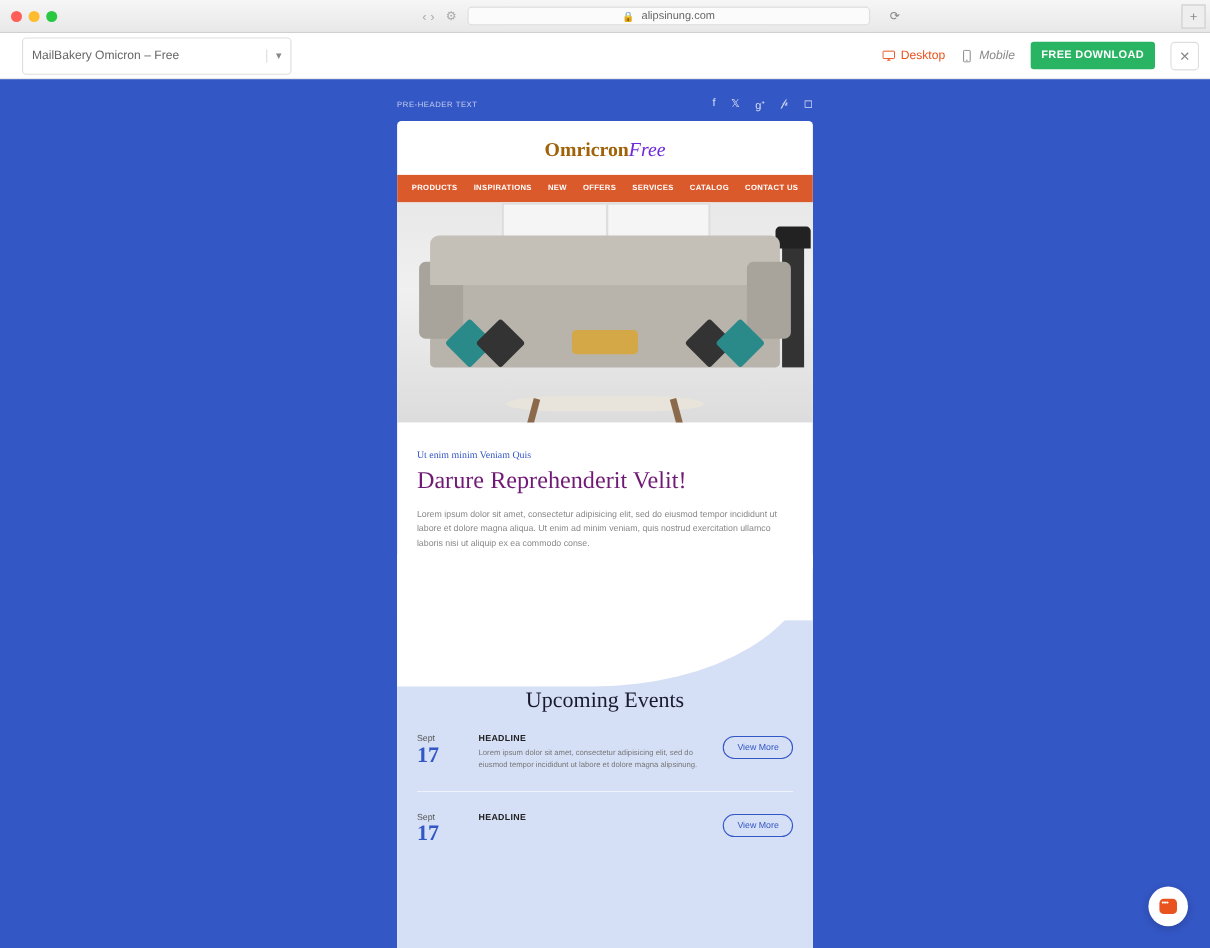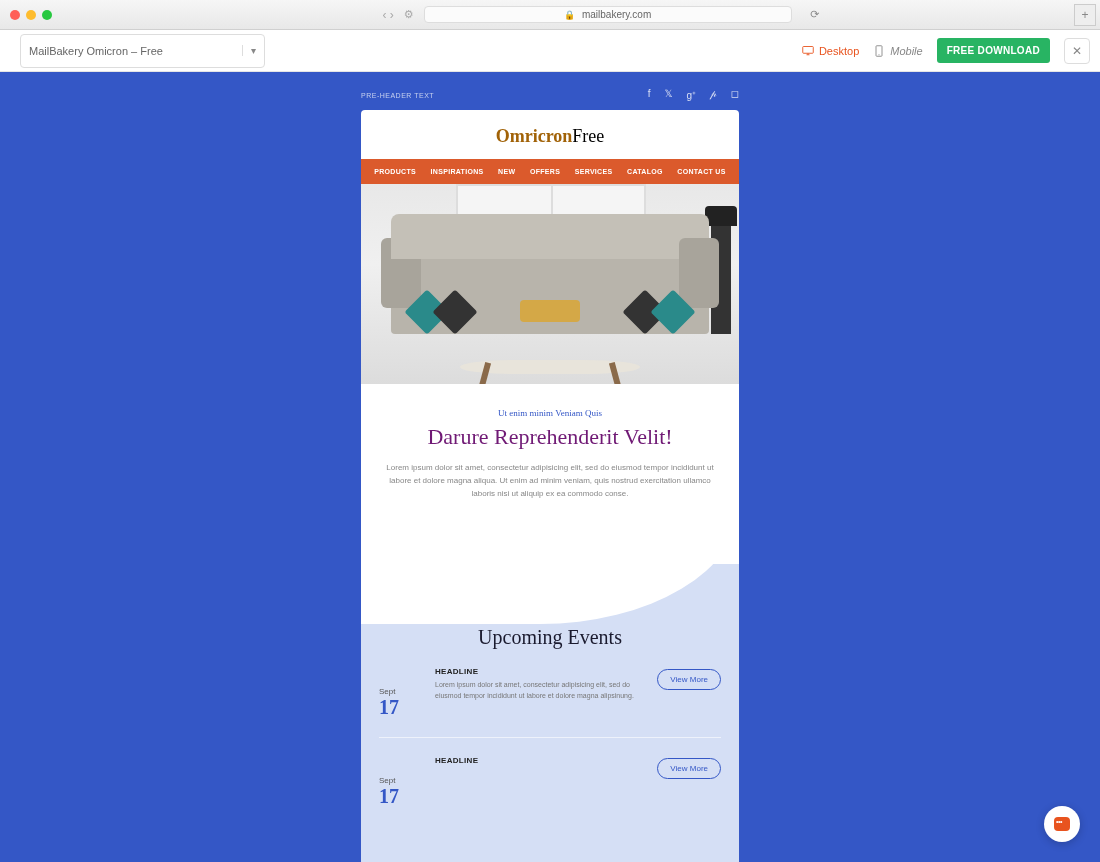--- a/index.html
+++ b/index.html
@@ -40,54 +40,54 @@
 .stage { height: calc(862px - 30px - 42px); background: #3457c6; display:flex; justify-content:center; position: relative; overflow: hidden; }
 .email-wrap { width: 378px; margin-top: 10px; position: relative; }
 .preheader-row { display:flex; justify-content: space-between; align-items:center; padding: 6px 0 8px; }
 .preheader { font-size: 7px; letter-spacing: 0.5px; color: rgba(255,255,255,0.7); }
 .social-row { display: flex; gap: 14px; }
 .social-row .si { color: rgba(255,255,255,0.8); font-size: 10px; }
 
 .email-body { background: #fff; border-radius: 4px; overflow: hidden; }
 .email-header { text-align: center; padding: 16px 0 12px; font-family: Georgia, 'Times New Roman', serif; font-size: 18px; font-weight: bold; }
 .email-header .brand-a { color: #a16207; }
-.email-header .brand-b { color: #000000; font-weight: 400;}
+.email-header .brand-b { color: #6d28d9; font-weight: 400; font-style: italic;}
 
 .nav-bar { background: #db5a2c; display:flex; justify-content: space-around; padding: 9px 6px; }
 .nav-item { color: #fff; font-size: 7px; font-weight: 600; letter-spacing: 0.3px; }
 
 .hero-img { height: 200px; background: linear-gradient(180deg,#e8e8e8 0%, #f0f0f0 40%, #dcdcdc 100%); position: relative; overflow: hidden; }
 .window { position:absolute; top:0; left:95px; width:190px; height:120px; background:#f5f5f5; border:2px solid #ddd;}
 .window::before{content:'';position:absolute;left:50%;top:0;bottom:0;width:2px;background:#ddd;}
 .sofa { position: absolute; bottom: 50px; left: 30px; right: 30px; height: 90px; background: #b8b4ab; border-radius: 10px 10px 4px 4px; }
 .sofa::before, .sofa::after { content:''; position:absolute; width:40px; height:70px; background:#a8a49b; top:-6px; border-radius:6px;}
 .sofa::before{ left:-10px;} .sofa::after{ right:-10px;}
 .sofa-back{ position:absolute; top:-30px; left:0; right:0; height:45px; background:#c4c0b7; border-radius:8px 8px 0 0;}
 .cushion{ position:absolute; width:32px; height:32px; background:#2a8a8a; border-radius:3px; bottom:56px; transform:rotate(45deg);}
 .cushion.c1{left:50px;} .cushion.c2{left:78px; background:#333;} .cushion.c3{right:78px; background:#333;} .cushion.c4{right:50px;}
 .pillow{position:absolute; bottom:62px; left:50%; transform:translateX(-50%); width:60px; height:22px; background:#d4a847; border-radius:4px;}
 .table{ position:absolute; bottom:10px; left:50%; transform:translateX(-50%); width:180px; height:14px; background:#e8e4db; border-radius:50%/80%;}
 .table-leg{ position:absolute; bottom:-28px; width:6px; height:40px; background:#8a6a4a;}
 .table-leg.l1{left:20px; transform:rotate(15deg);} .table-leg.l2{right:20px; transform:rotate(-15deg);}
 .lamp{position:absolute; right:8px; bottom:50px; width:20px; height:110px; background:linear-gradient(#333,#333);}
 .lamp::before{content:''; position:absolute; top:-18px; left:-6px; width:32px; height:20px; background:#222; border-radius:4px 4px 0 0;}
 
-.hero-text { text-align:center; padding: 24px 18px 24px;}
+.hero-text { padding: 24px 18px 24px;}
 .hero-eyebrow { font-size: 9px; color: #3457c6; font-family: Georgia, serif; }
 .hero-title { font-family: Georgia, 'Times New Roman', serif; font-size: 22px; color: #701a75; margin-top: 6px; }
 .hero-body { font-size: 8px; color: #888; line-height: 1.6; margin-top: 12px; }
 .cta { display:inline-block; margin-top: 14px; background: #db5a2c; color:#fff; font-size:9px; font-weight:600; padding:8px 18px; border-radius: 14px;}
 
 .events-section { background: #d5dff5; padding: 30px 18px 80px; position: relative; margin-top: 0; }
 .events-curve { position:absolute; top:-60px; left:0; right:-1px; height:120px; background:#fff; border-radius: 0 0 200px 0 / 0 0 120px 0; }
 .events-title { text-align:center; font-family: Georgia, serif; font-size: 20px; color:#1a1a2e; margin-top: 32px; position:relative;}
 .event-row { display:flex; align-items: flex-start; gap: 14px; margin-top: 18px; padding-bottom: 18px; border-bottom: 1px solid rgba(255,255,255,0.6); position:relative;}
 .event-row:last-child{border-bottom:none;}
 .event-date { width: 42px; text-align:left;}
-.event-month { font-size: 8px; color: #555; margin-top: 20px; }
+.event-month { font-size: 8px; color: #555; }
 .event-day { font-size: 20px; font-weight:700; color: #3457c6; font-family: Georgia, serif;}
 .event-body { flex:1; }
 .event-headline { font-size: 8px; font-weight:700; color:#222; letter-spacing: 0.3px;}
 .event-desc { font-size: 7px; color:#777; line-height: 1.5; margin-top: 4px;}
 .event-btn { font-size: 8px; color: #3457c6; border: 1px solid #3457c6; padding: 5px 12px; border-radius: 12px; white-space:nowrap; align-self:flex-start; margin-top: 2px;}
 
 
 .chat-fab { position: absolute; right: 20px; bottom: 20px; width: 36px; height: 36px; background: #fff; border-radius: 50%; display:flex; align-items:center; justify-content:center; box-shadow: 0 2px 8px rgba(0,0,0,0.2);}
 .chat-fab-inner { width: 16px; height: 14px; background: #e8531e; border-radius: 4px; position:relative;}
 .chat-fab-inner::after{content:'•••'; position:absolute; color:#fff; font-size:7px; top:1px; left:2px; letter-spacing:-0.5px;}
@@ -99,21 +99,21 @@
   <div class="traffic-lights">
     <div class="traffic-light tl-red"></div>
     <div class="traffic-light tl-yellow"></div>
     <div class="traffic-light tl-green"></div>
   </div>
   <div class="chrome-center">
     <span class="chrome-nav-arrows">‹ ›</span>
     <span style="color:#aaa;font-size:11px;">⚙</span>
     <div class="addr-wrap">
       <span class="lock-icon">🔒</span>
-      <span class="addr-text">mailbakery.com</span>
+      <span class="addr-text">alipsinung.com</span>
     </div>
     <span class="reload-icon">⟳</span>
   </div>
   <div class="new-tab">+</div>
 </div>
 
 <div class="toolbar">
   <div class="select">
     <span>MailBakery Omicron – Free</span>
     <span class="select-arrow">▾</span>

